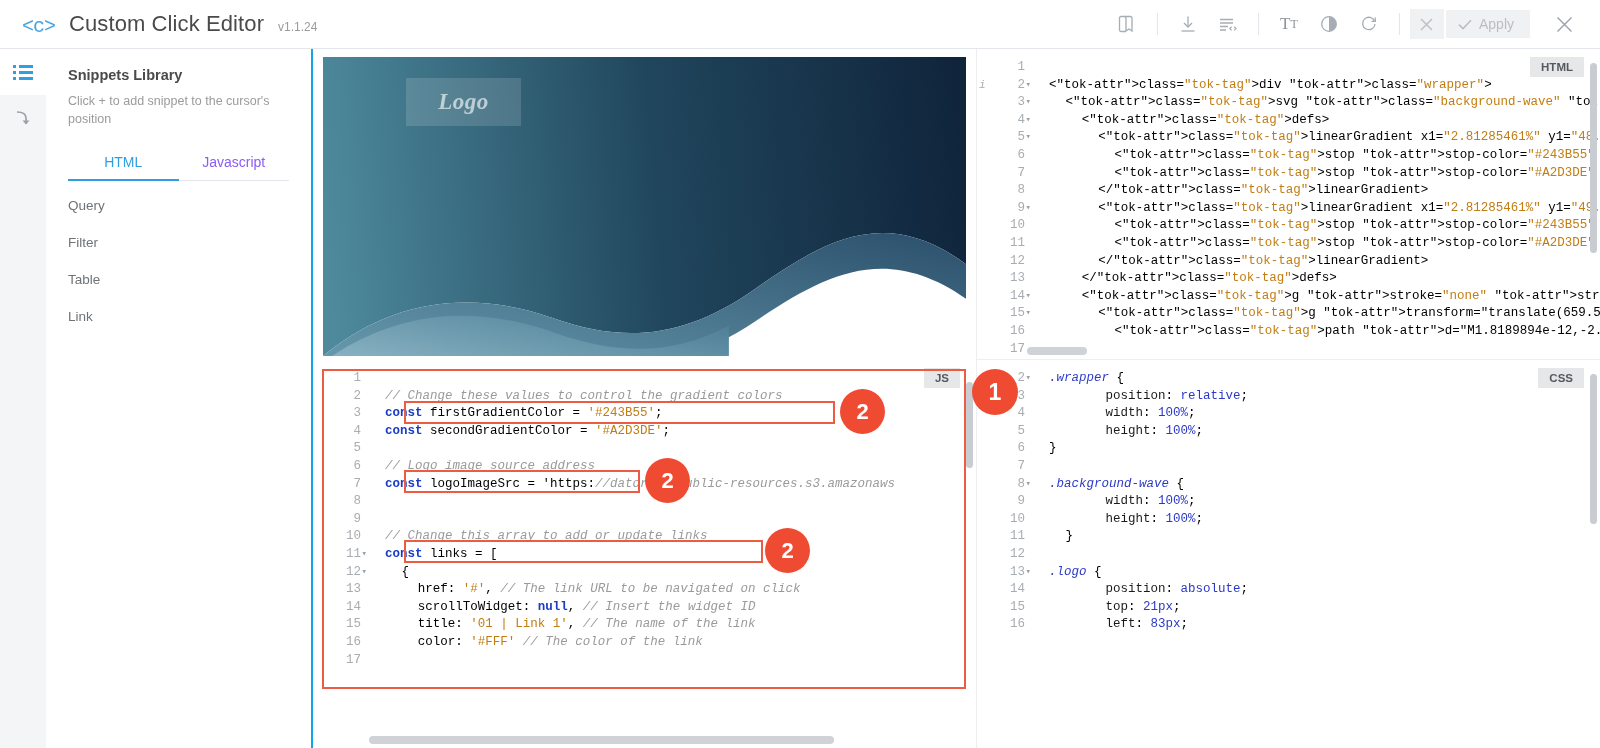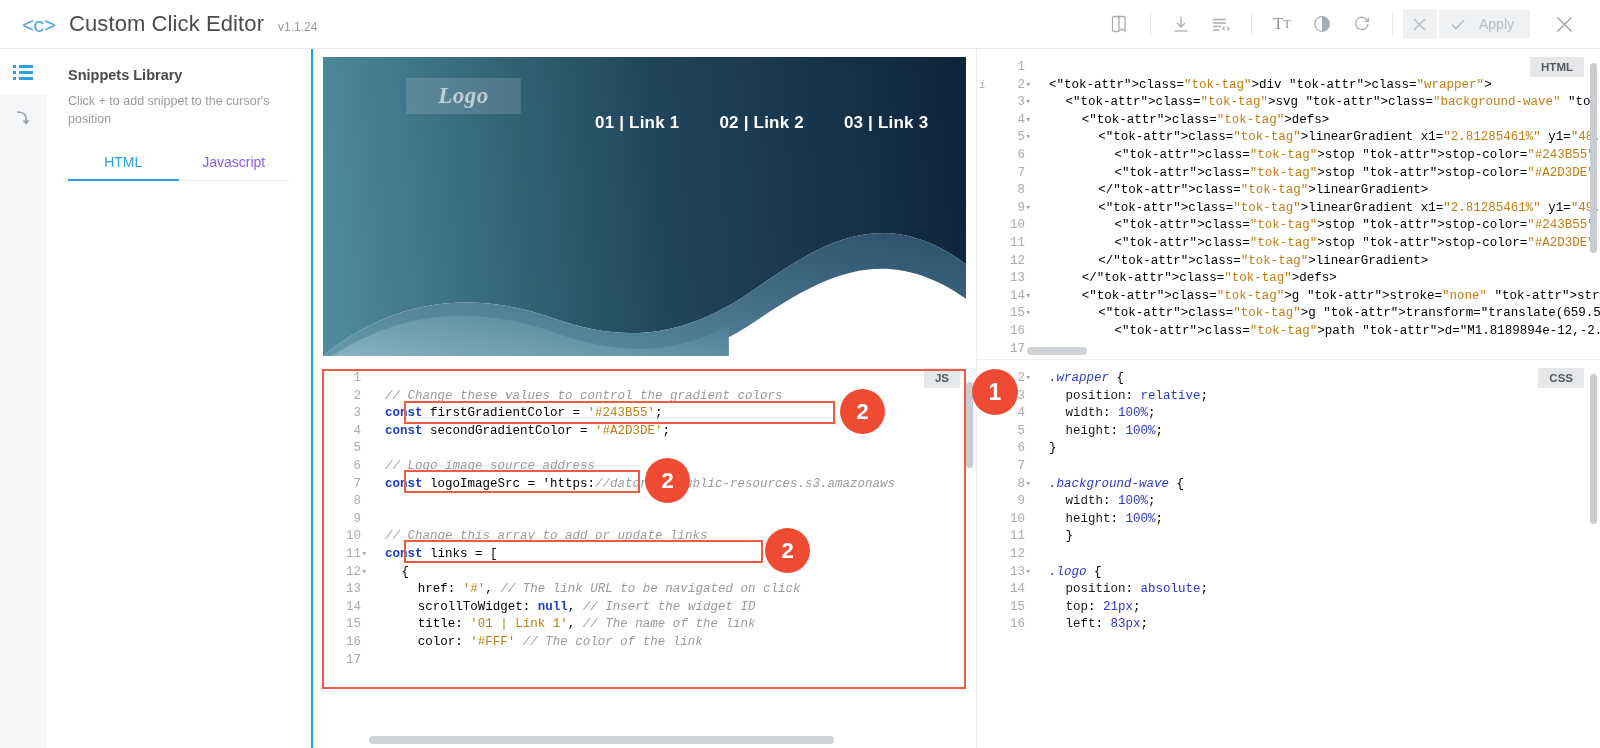--- a/index.html
+++ b/index.html
@@ -35,21 +35,21 @@
   .tb-btn svg { display: block; }
   .tb-btn.texticon { font-size: 17px; color: #8d949b; font-family: "Liberation Serif", serif; }
   .tb-btn.texticon small { font-size: 12px; }
   .btn-x-box {
     width: 34px; height: 30px; background: #f0f1f3; border: none;
     display: flex; align-items: center; justify-content: center;
     color: #b9bec4; cursor: pointer; margin-right: 2px;
   }
   .btn-apply {
     height: 28px; background: #f0f1f3; border: none; color: #b9bec4;
-    display: flex; align-items: center; gap: 14px; padding: 0 16px 0 12px;
+    display: flex; align-items: center; gap: 7px; padding: 0 16px 0 12px;
     font-size: 14px; cursor: pointer;
   }
   .btn-close-final {
     width: 40px; height: 34px; display: flex; align-items: center; justify-content: center;
     color: #9aa1a8; background: none; border: none; cursor: pointer; margin-left: 14px;
   }
 
   
   .body { flex: 1; display: flex; min-height: 0; }
 
@@ -82,21 +82,21 @@
   .panes { flex: 1; display: flex; min-height: 0; }
   .col-left { width: 663px; display: flex; flex-direction: column; background: #fff; padding: 0 0 0 0; }
   .col-right { flex: 1; display: flex; flex-direction: column; border-left: 1px solid #eceef0; min-width: 0; }
 
   
   .preview-wrap { height: 311px; padding: 8px 10px 4px 10px; }
   .preview { position: relative; width: 100%; height: 100%; overflow: hidden; background: #fff; }
   .preview svg { display: block; width: 100%; height: 100%; }
   .preview-logo {
     position: absolute; top: 21px; left: 83px;
-    width: 115px; height: 36px; background: rgba(255,255,255,.14);
+    width: 115px; height: 48px; background: rgba(255,255,255,.14);
     display: flex; align-items: center; justify-content: center;
   }
   .preview-logo span {
     font-family: "Liberation Serif", serif; font-style: italic; font-weight: bold;
     font-size: 23px; color: rgba(255,255,255,.62); letter-spacing: .5px;
   }
   .preview-nav { position: absolute; top: 56px; left: 272px; display: flex; gap: 40px; }
   .preview-nav a { color: #FFF; font-size: 17px; font-weight: bold; text-decoration: none; letter-spacing: .2px; }
 
   
@@ -112,21 +112,21 @@
   }
   .gutter .ln { position: relative; height: 17.6px; white-space: nowrap; }
   .gutter .fold { position: absolute; right: -6px; color: #9aa0a6; font-size: 9px; }
   .gutter .info { position: absolute; left: 2px; color: #a8adb2; font-style: italic; font-size: 11px; }
   .codearea { padding: 10px 0 0 0; white-space: pre; position: relative; flex: 1; }
   .codearea .line { height: 17.6px; white-space: pre; }
   .tok-str { color: #c17d11; }
   .tok-com { color: #9a9a9a; font-style: italic; }
   .tok-kw { color: #1a3cc4; font-weight: bold; }
   .tok-sel { color: #2b39c7; font-style: italic; }
-  .tok-prop { color: #1a1a1a; }
+  .tok-prop { color: #1a1a1a; margin-left: 40px; }
   .tok-val { color: #2b39c7; }
 
   .lang-badge {
     position: absolute; top: 8px; right: 16px; background: #e6e7e9; color: #55595e;
     font-family: "Liberation Sans", sans-serif; font-size: 11.5px; font-weight: bold;
     padding: 4px 11px; z-index: 6;
   }
   .vscroll {
     position: absolute; right: 3px; top: 10px; width: 7px; border-radius: 4px;
     background: #c9ccd0; z-index: 5;
@@ -256,20 +256,26 @@
         </svg>
       </div>
     </div>
 
     <div class="sidebar">
       <div class="side-title">Snippets Library</div>
       <div class="side-sub">Click + to add snippet to the cursor's position</div>
       <div class="side-tabs">
         <div class="side-tab active">HTML</div>
         <div class="side-tab">Javascript</div>
+      </div>
+      <div class="side-list">
+        <div class="side-item">Query</div>
+        <div class="side-item">Filter</div>
+        <div class="side-item">Table</div>
+        <div class="side-item">Link</div>
       </div>
     </div>
 
     <div class="main">
       <div class="panes">
 
         <div class="col-left">
 
           <div class="preview-wrap">
             <div class="preview">
@@ -290,25 +296,20 @@
                   </linearGradient>
                 </defs>
                 <path d="M0,0 L640,0 L640,303 L640,210 C560,150 500,185 430,235 C360,285 300,290 230,265 C150,236 70,244 0,303 Z" fill="url(#gmain)"></path>
                 <path d="M0,303 C70,244 150,236 230,265 C300,290 360,285 430,235 C500,185 560,150 640,210 L640,245 C560,188 500,220 430,268 C365,313 300,320 230,296 C150,268 75,278 14,327 L0,327 Z" fill="url(#gmid)"></path>
                 <path d="M0,327 C75,278 150,268 230,296 C300,320 365,313 430,268 L430,303 L0,303 Z" fill="url(#glight)" opacity="0"></path>
                 <path d="M0,303 C70,251 150,246 230,274 C290,296 340,295 390,268 L400,303 Z" fill="url(#glight)" opacity="0"></path>
                 <path d="M-5,313 C70,256 150,250 232,280 C300,304 352,300 404,272 L404,340 L-5,340 Z" fill="url(#glight)"></path>
               </svg>
               <div class="preview-logo">
                 <span>Logo</span>
-              </div>
-              <div class="preview-nav">
-                <a href="#">01 | Link 1</a>
-                <a href="#">02 | Link 2</a>
-                <a href="#">03 | Link 3</a>
               </div>
             </div>
           </div>
 
           <div class="editor ed-js">
             <span class="lang-badge">JS</span>
             <div class="ed-scroll">
               <div class="code-table">
                 <div class="gutter" id="js-gutter">
                     <div class="ln">1</div>

